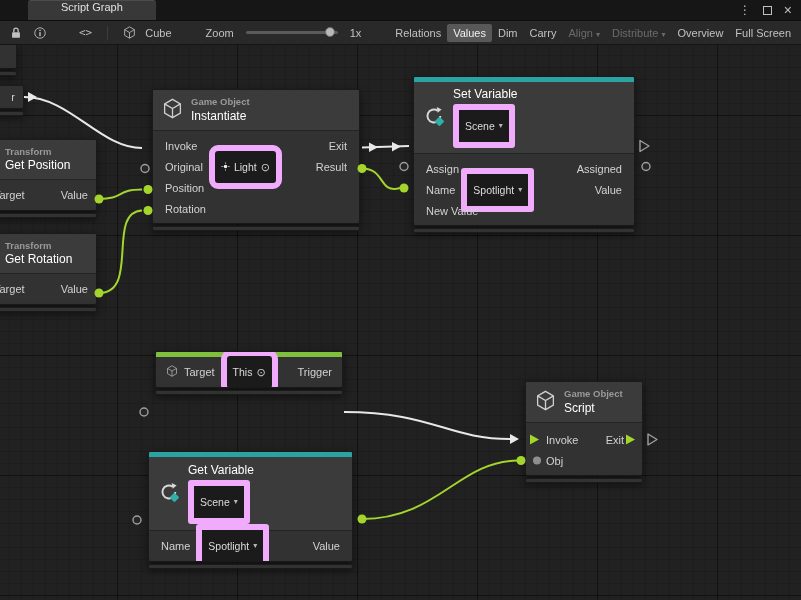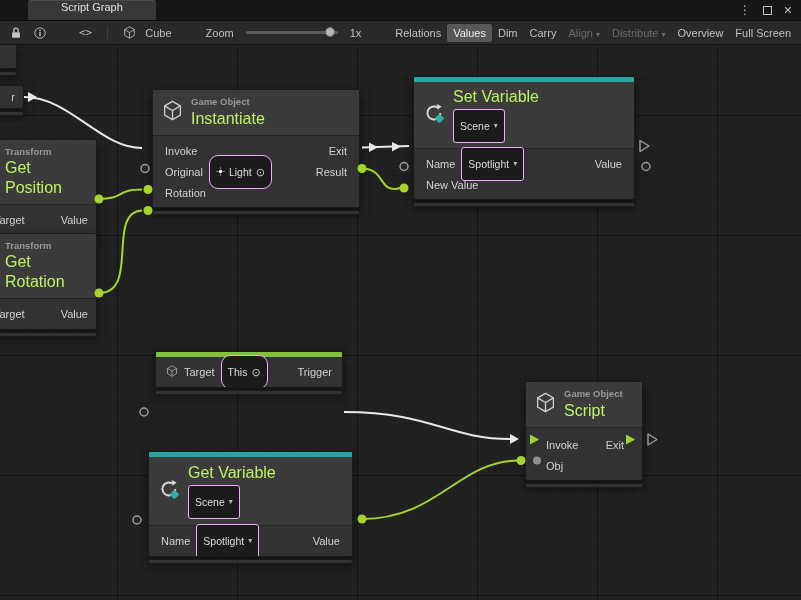--- a/index.html
+++ b/index.html
@@ -50,31 +50,31 @@
   
   .node { position:absolute; z-index:2; }
   .nmain { background:#323232; border:1px solid #1a1a1a; border-radius:2px;
     box-shadow:0 3px 9px rgba(0,0,0,.5); overflow:hidden; }
   .naccent { height:5px; margin:0; }
   .teal { background:#2aa3a3; }
   .lime { background:#7fc03c; }
   .nhead { display:flex; align-items:center; gap:8px; padding:6px 9px;
     background:#3b3b3b; border-bottom:1px solid #242424; }
   .ncat { font-size:9.5px; color:#9a9a9a; line-height:1.2;font-weight:bold; }
-  .ntitle { font-size:16px; color:#bef264; line-height:1.25; }
+  .ntitle { font-size:12px; color:#ffffff; line-height:1.25; }
   .nsub { font-size:9.5px; color:#9a9a9a; line-height:1.2; }
   .nrows { padding:4px 0; }
   .nrow { height:21px; display:flex; align-items:center; padding:0 12px;
     font-size:11px; color:#d2d2d2; gap:6px; }
   .spacer { flex:1; }
   .nfoot { height:5px; background:#323232; border:1px solid #1a1a1a;
     border-radius:2px; margin-top:2px; box-shadow:0 2px 6px rgba(0,0,0,.45); }
 
   .pill { display:inline-flex; align-items:center; gap:4px; background:#1b1b1b;
-    border:1px solid #f0abfc; border-radius:3px; padding:16px 6px; font-size:10.5px;
+    border:6px solid #f0abfc; border-radius:3px; padding:16px 6px; font-size:10.5px;
     color:#ddd; height:33px; line-height:16px; }
   .pill .caret { font-size:8px; color:#b5b5b5; }
   .opill { border-radius:9px; }
   .tglyph { font-size:11px; color:#cfcfcf; }
 
   
   #frag-a { left:-133px; top:-2px; width:150px; }
   #frag-a .nmain { height:26px; }
   #frag-b { left:-126px; top:40px; width:150px; }
   #frag-b .nmain { height:24px; display:flex; align-items:center;
@@ -233,20 +233,23 @@
                   <line x1="9.7" y1="6" x2="11.5" y2="6"></line>
                 </g>
               </svg>
             <span>Light</span>
             <span class="tglyph">⊙</span>
           </span>
           <span class="spacer"></span>
           <span>Result</span>
         </div>
         <div class="nrow">
+          <span>Position</span>
+        </div>
+        <div class="nrow">
           <span>Rotation</span>
         </div>
       </div>
     </div>
     <div class="nfoot"></div>
   </div>
 
   <div class="node" id="set-variable">
     <div class="nmain">
       <div class="naccent teal"></div>
@@ -260,20 +263,25 @@
         </span>
         <span class="hcol">
           <span class="ntitle">Set Variable</span>
           <span class="pill">
             <span>Scene</span>
             <span class="caret">▾</span>
           </span>
         </span>
       </div>
       <div class="nrows">
+        <div class="nrow">
+          <span>Assign</span>
+          <span class="spacer"></span>
+          <span>Assigned</span>
+        </div>
         <div class="nrow">
           <span>Name</span>
           <span class="pill">
             <span>Spotlight</span>
             <span class="caret">▾</span>
           </span>
           <span class="spacer"></span>
           <span>Value</span>
         </div>
         <div class="nrow">

